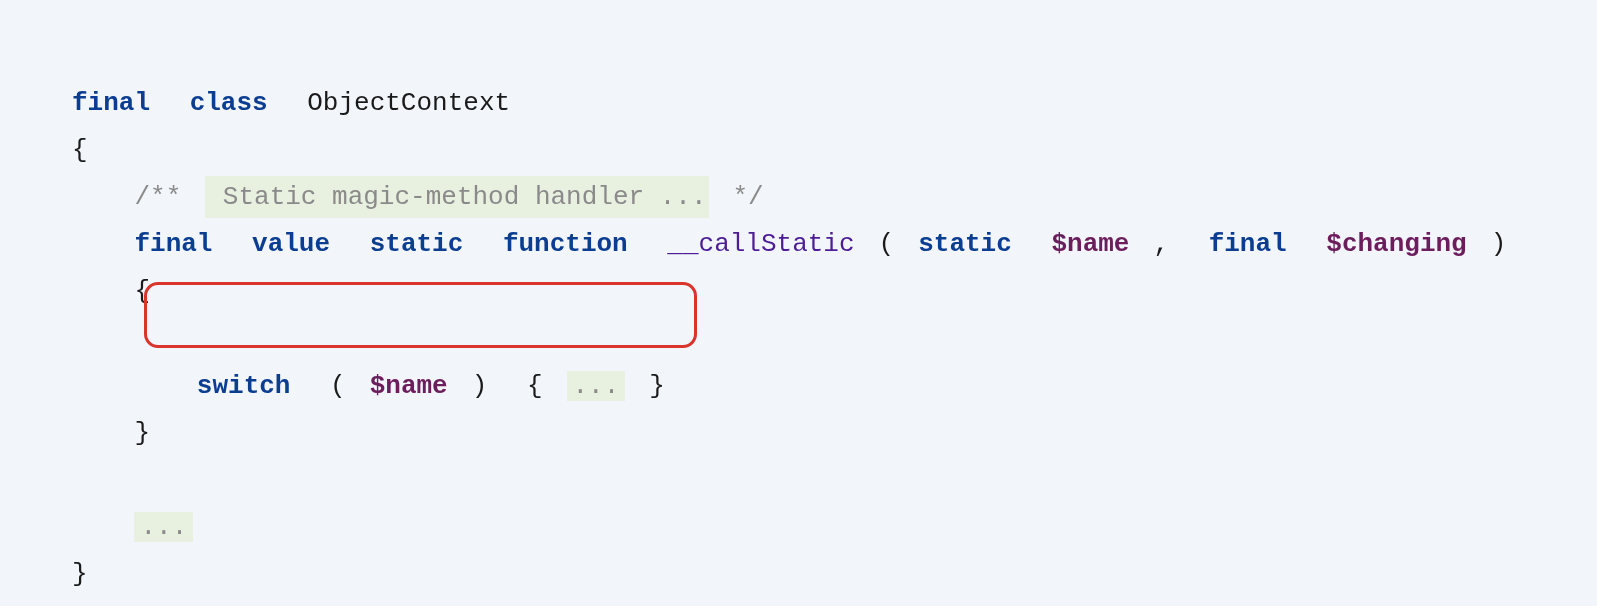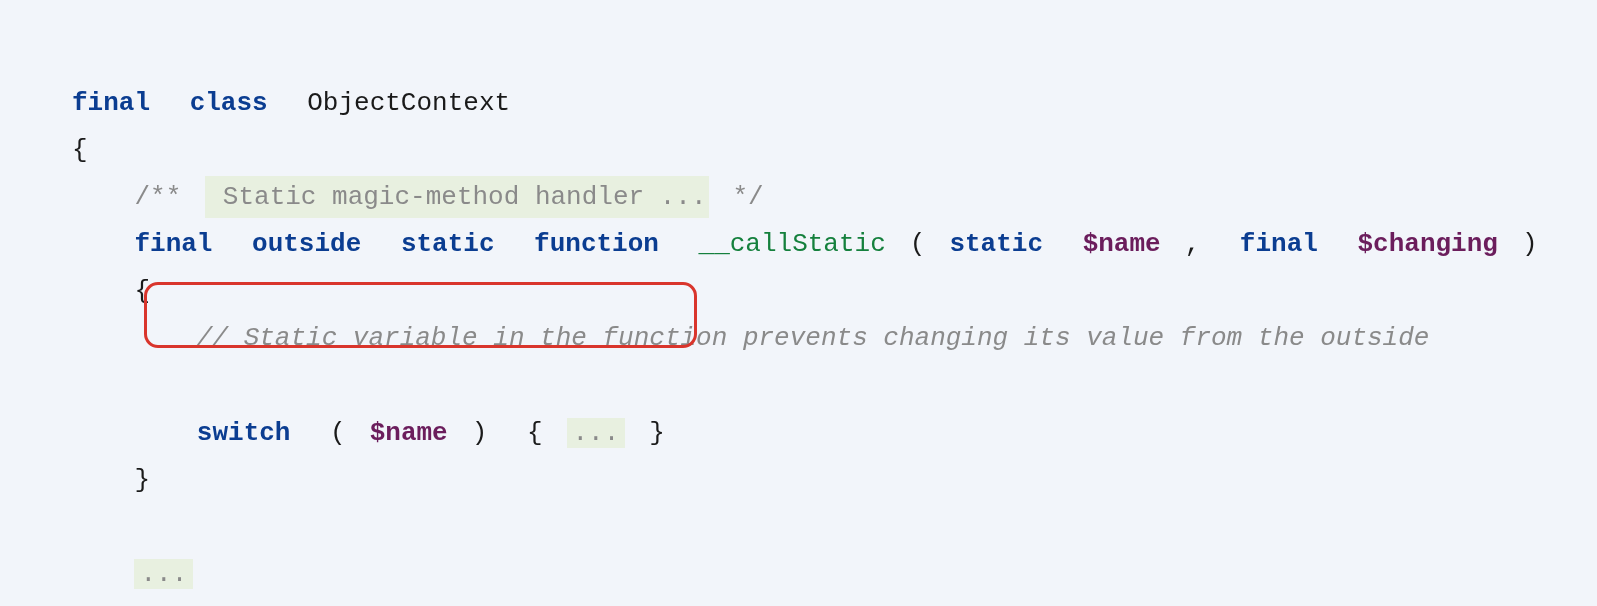--- a/index.html
+++ b/index.html
@@ -10,21 +10,21 @@
       line-height: 1.35;
       padding: 50px 0 40px 12px;
       color: #1a1a1a;
       width: 1597px;
       min-height: 606px;
       overflow: hidden;
     }
     .line { white-space: pre; }
     .kw { color: #0b3d91; font-weight: 700; }
     .class-name { color: #1a1a1a; }
-    .method-name { color: #15803d; }
+    .method-name { color: #4c1d95; }
     .var { color: #6b1d5c; font-weight: bold; }
     .comment { color: #8a8a8a; font-style: italic; }
     .doc-comment { color: #8a8a8a; }
     .folded { color: #8a8a8a; background: #e8f0e0; padding: 6px 2px; text-align: center; }
     .folded-dots { color: #8a8a8a; background: #e8f0e0; padding: 0 6px; }
     .brace { color: #1a1a1a; }
     .paren { color: #1a1a1a; }
     .highlight-box {
       position: absolute;
       border: 3px solid #d9352c;
@@ -36,23 +36,22 @@
       pointer-events: none;
     }
   </style>
 </head>
 <body>
 
 <div class="code-block">
   <div class="line"><span class="kw">final</span> <span class="kw">class</span> <span class="class-name">ObjectContext</span></div>
   <div class="line"><span class="brace">{</span></div>
   <div class="line">    <span class="doc-comment">/**</span><span class="folded"> Static magic-method handler ...</span><span class="doc-comment">*/</span></div>
-  <div class="line">    <span class="kw">final</span> <span class="kw">outside</span> <span class="kw">static</span> <span class="kw">function</span> <span class="method-name">__callStatic</span><span class="paren">(</span><span class="kw">static</span> <span class="var">$name</span><span>, </span><span class="kw">final</span> <span class="var">$changing</span><span class="paren">)</span></div>
+  <div class="line">    <span class="kw">final</span> <span class="kw">value</span> <span class="kw">static</span> <span class="kw">function</span> <span class="method-name">__callStatic</span><span class="paren">(</span><span class="kw">static</span> <span class="var">$name</span><span>, </span><span class="kw">final</span> <span class="var">$changing</span><span class="paren">)</span></div>
   <div class="line">    <span class="brace">{</span></div>
-  <div class="line">        <span class="comment">// Static variable in the function prevents changing its value from the outside</span></div>
   <div class="line"> </div>
   <div class="line">        <span class="kw">switch</span><span class="paren"> (</span><span class="var">$name</span><span class="paren">) </span><span class="brace">{</span><span class="folded-dots">...</span><span class="brace">}</span></div>
   <div class="line">    <span class="brace">}</span></div>
   <div class="line"> </div>
   <div class="line">    <span class="folded-dots">...</span></div>
   <div class="line"><span class="brace">}</span></div>
 </div>
 
 <div class="highlight-box"></div>
 

